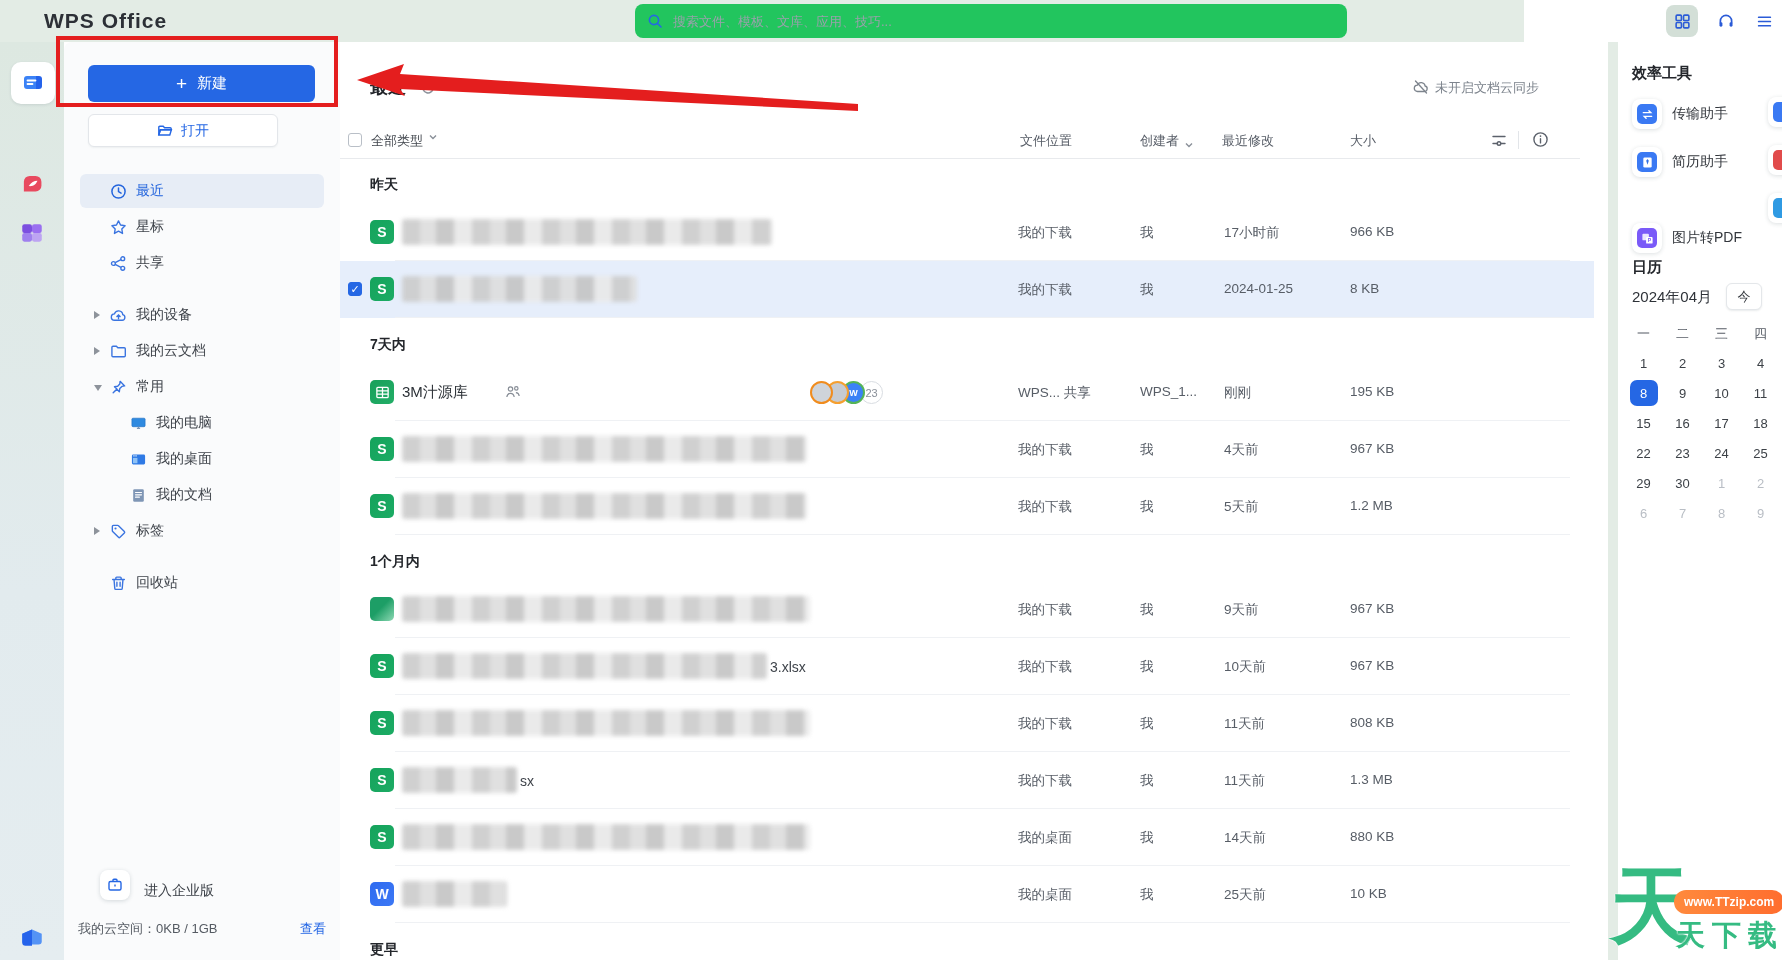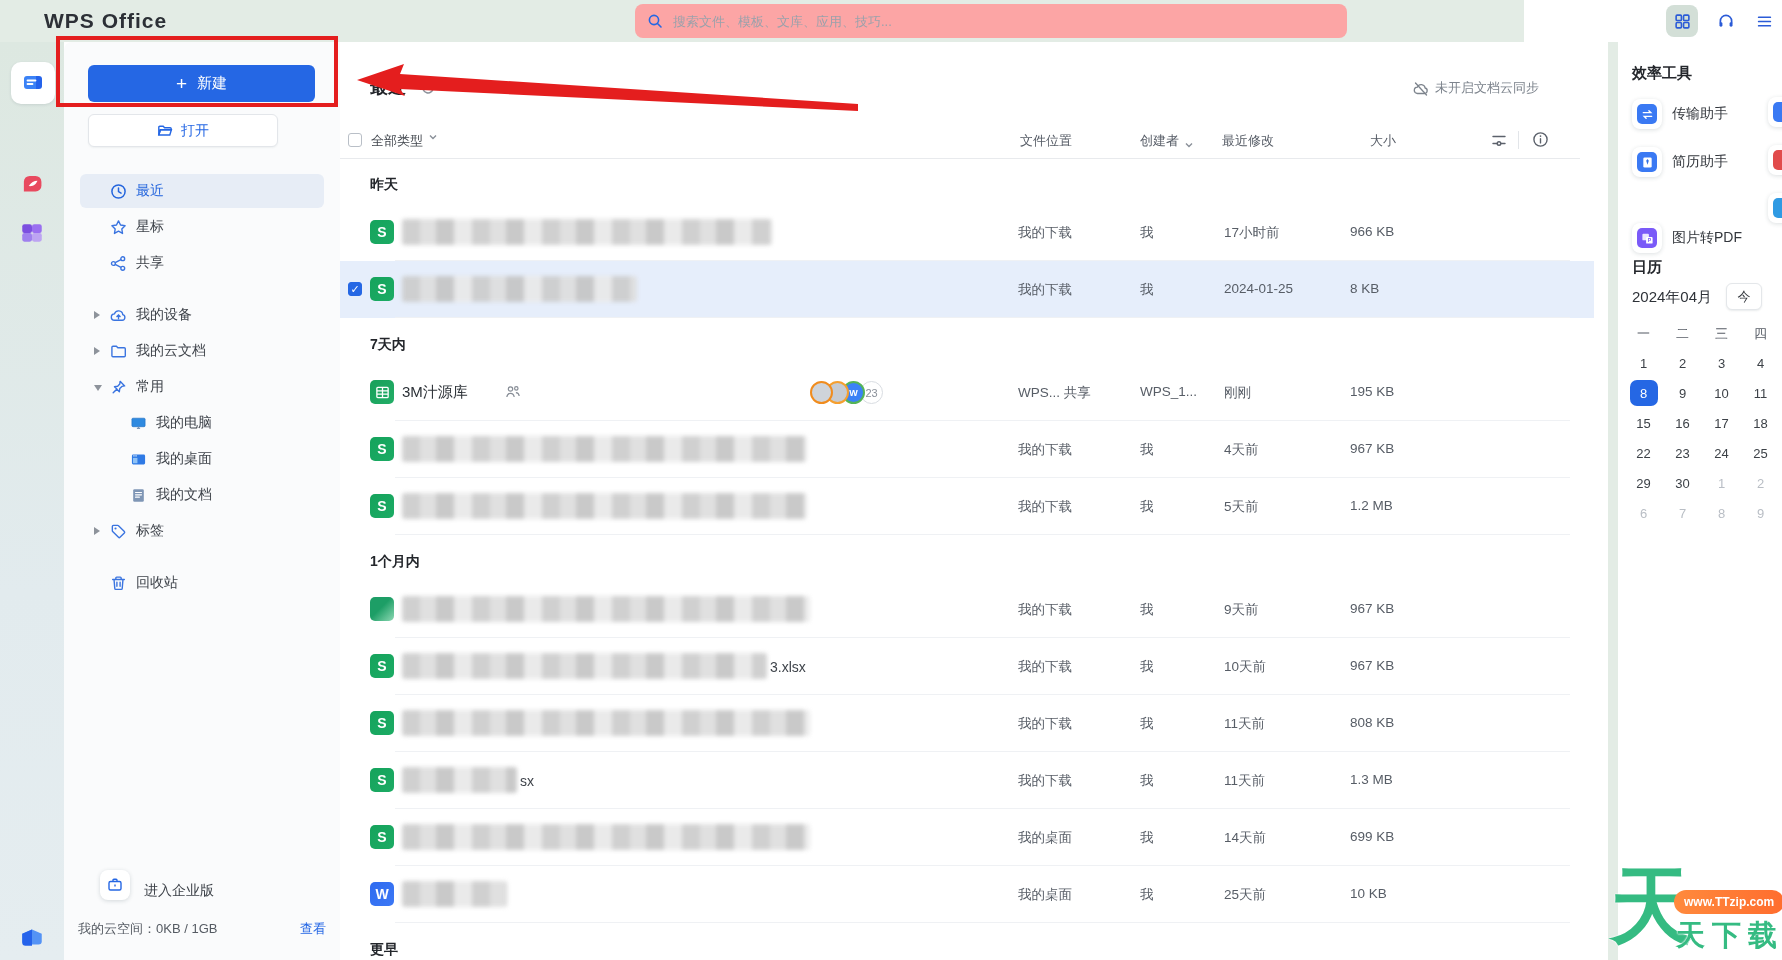--- a/index.html
+++ b/index.html
@@ -5,21 +5,21 @@
   html,body{margin:0;padding:0;}
   body{
     width:1782px;height:960px;position:relative;overflow:hidden;
     background:#ffffff;
     font-family:"Liberation Sans","DejaVu Sans",sans-serif;
     -webkit-font-smoothing:antialiased;
   }
   
   .topbar{position:absolute;left:0;top:0;width:1524px;height:42px;background:#e3ece5;}
   .logo{position:absolute;left:44px;top:9px;font-size:21px;font-weight:700;color:#2c3036;letter-spacing:1px;}
-  .searchbox{position:absolute;left:635px;top:4px;width:712px;height:34px;background:#fca5a5;border-radius:8px;
+  .searchbox{position:absolute;left:635px;top:4px;width:712px;height:34px;background:#22c55e;border-radius:8px;
     display:flex;align-items:center;padding:0 12px;box-sizing:border-box;}
   .searchbox svg{flex:0 0 auto;margin-right:8px;}
   .searchbox input{border:none;outline:none;flex:1;font-size:13px;color:#3c4147;background:transparent;font-family:inherit;}
   .searchbox input::placeholder{color:#9aa1ab;}
   .tb-ico{position:absolute;top:5px;width:32px;height:32px;display:flex;align-items:center;justify-content:center;border-radius:8px;color:#2b5bd7;}
   .tb-ico.boxed{background:#d3dfd7;}
   
   .rail{position:absolute;left:0;top:42px;width:64px;height:918px;background:linear-gradient(180deg,#dde8e1 0%,#e2ebee 60%,#e5edf0 100%);}
   .rail-box{position:absolute;left:11px;top:20px;width:44px;height:42px;background:#fff;border-radius:10px;box-shadow:0 1px 3px rgba(40,60,70,.12);display:flex;align-items:center;justify-content:center;}
   .rail-ico{position:absolute;left:0;width:64px;display:flex;justify-content:center;}
@@ -46,28 +46,28 @@
   .ent-box{margin-left:36px;width:30px;height:30px;background:#fff;border-radius:8px;box-shadow:0 1px 4px rgba(40,60,70,.18);
     display:flex;align-items:center;justify-content:center;color:#2567e4;}
   .ent-label{margin-left:14px;font-size:14px;color:#3c4148;}
   .storage{position:absolute;left:14px;top:878px;width:248px;display:flex;align-items:center;justify-content:space-between;font-size:13px;color:#555b63;}
   .storage .view{color:#2567e4;cursor:pointer;}
   
   .main{position:absolute;left:340px;top:42px;width:1268px;height:918px;background:#fff;}
   .main-title-row{position:absolute;left:0;top:0;width:100%;height:76px;}
   .main-title{position:absolute;left:30px;top:33px;font-size:18px;font-weight:700;color:#22252a;}
   .refresh{position:absolute;left:80px;top:38px;color:#8a9099;}
-  .sync{position:absolute;left:1073px;top:37px;display:flex;align-items:flex-end;font-size:13px;color:#7d848d;cursor:pointer;}
+  .sync{position:absolute;left:1073px;top:37px;display:flex;align-items:flex-start;font-size:13px;color:#7d848d;cursor:pointer;}
   .sync svg{margin-right:6px;}
   .thead{position:absolute;left:0;top:83px;width:1240px;height:33px;border-bottom:1px solid #e8eaed;font-size:13px;color:#565c66;}
   .thead .cb{position:absolute;left:8px;top:8px;}
   .filter-all{position:absolute;left:31px;top:7px;color:#43484f;display:flex;align-items:flex-start;cursor:pointer;}
   .chev{margin-left:5px;color:#8a9099;}
   .col-h{position:absolute;top:7px;}
-  .col-h.c0{left:680px;} .col-h.c1{left:800px;display:flex;align-items:flex-end;cursor:pointer;} .col-h.c2{left:882px;} .col-h.c3{left:1010px;margin-left:20px;}
+  .col-h.c0{left:680px;} .col-h.c1{left:800px;display:flex;align-items:flex-end;cursor:pointer;} .col-h.c2{left:882px;} .col-h.c3{left:1010px;}
   .h-ico{position:absolute;top:6px;color:#5b616b;cursor:pointer;}
   .h-ico.filter{left:1150px;} .h-ico.info{left:1192px;}
   .h-div{position:absolute;left:1178px;top:6px;width:1px;height:18px;background:#e2e5e9;}
   .list{position:absolute;left:0;top:116px;width:1268px;}
   .section-label{height:46px;display:flex;align-items:flex-end;padding:0 0 10px 30px;box-sizing:border-box;
     font-size:14px;font-weight:700;color:#23262b;}
   .file-row{height:57px;position:relative;margin-right:14px;cursor:pointer;}
   .file-row::after{content:'';position:absolute;left:55px;right:24px;bottom:0;height:1px;background:#eff1f4;}
   .file-row.selected{background:#e6eefb;}
   .cb{width:14px;height:14px;border:1.5px solid #b9bfc7;border-radius:3px;background:#fff;box-sizing:border-box;}
@@ -470,21 +470,21 @@
         <span class="col creator">我</span>
         <span class="col mod">11天前</span>
         <span class="col size">1.3 MB</span>
       </div>
       <div class="file-row">
         <div class="f-ico sheet">S</div>
         <div class="blurred-name" style="width: 408px;"></div>
         <span class="col loc">我的桌面</span>
         <span class="col creator">我</span>
         <span class="col mod">14天前</span>
-        <span class="col size">699 KB</span>
+        <span class="col size">880 KB</span>
       </div>
       <div class="file-row">
         <div class="f-ico writer">W</div>
         <div class="blurred-name" style="width: 105px;"></div>
         <span class="col loc">我的桌面</span>
         <span class="col creator">我</span>
         <span class="col mod">25天前</span>
         <span class="col size">10 KB</span>
       </div>
       <div class="section-label">更早</div>

